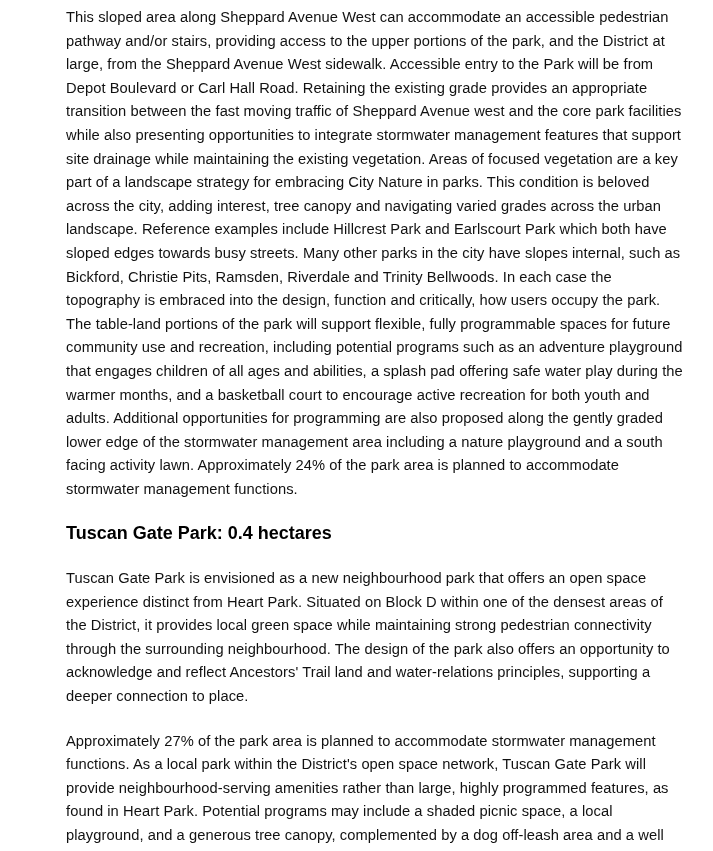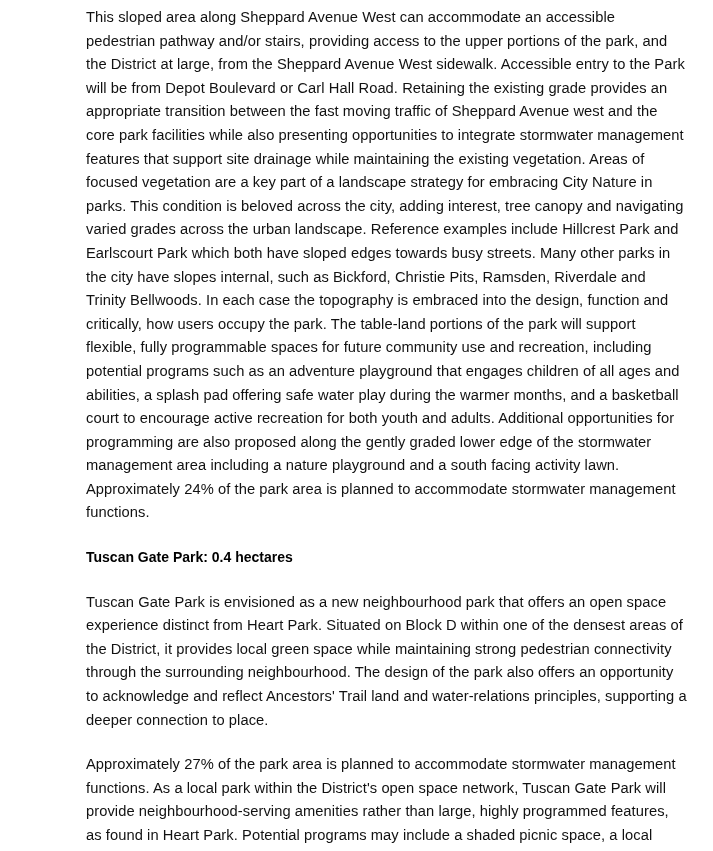--- a/index.html
+++ b/index.html
@@ -11,36 +11,36 @@
     width: 713px;
     height: 851px;
     font-family: "Liberation Sans", sans-serif;
     color: #000000;
     overflow: hidden;
   }
   .page {
     box-sizing: border-box;
     width: 713px;
     height: 748px;
-    padding: 6px 26px 0 86px;
+    padding: 6px 26px 0 66px;
     background: #ffffff;
   }
   .para {
     font-size: 14.7px;
     line-height: 23.6px;
     text-align: left;
     margin: 0 0 21px 0;
     color: #111111;
     letter-spacing: 0.005em;
   }
   .para:last-child {
     margin-bottom: 0;
   }
   .heading {
-    font-size: 14px;
+    font-size: 18px;
     line-height: 23.6px;
     font-weight: bold;
     margin: 0 0 21px 0;
     color: #000000;
   }
   .first-para {
     margin-top: 0;
   }
 </style>
 </head>

